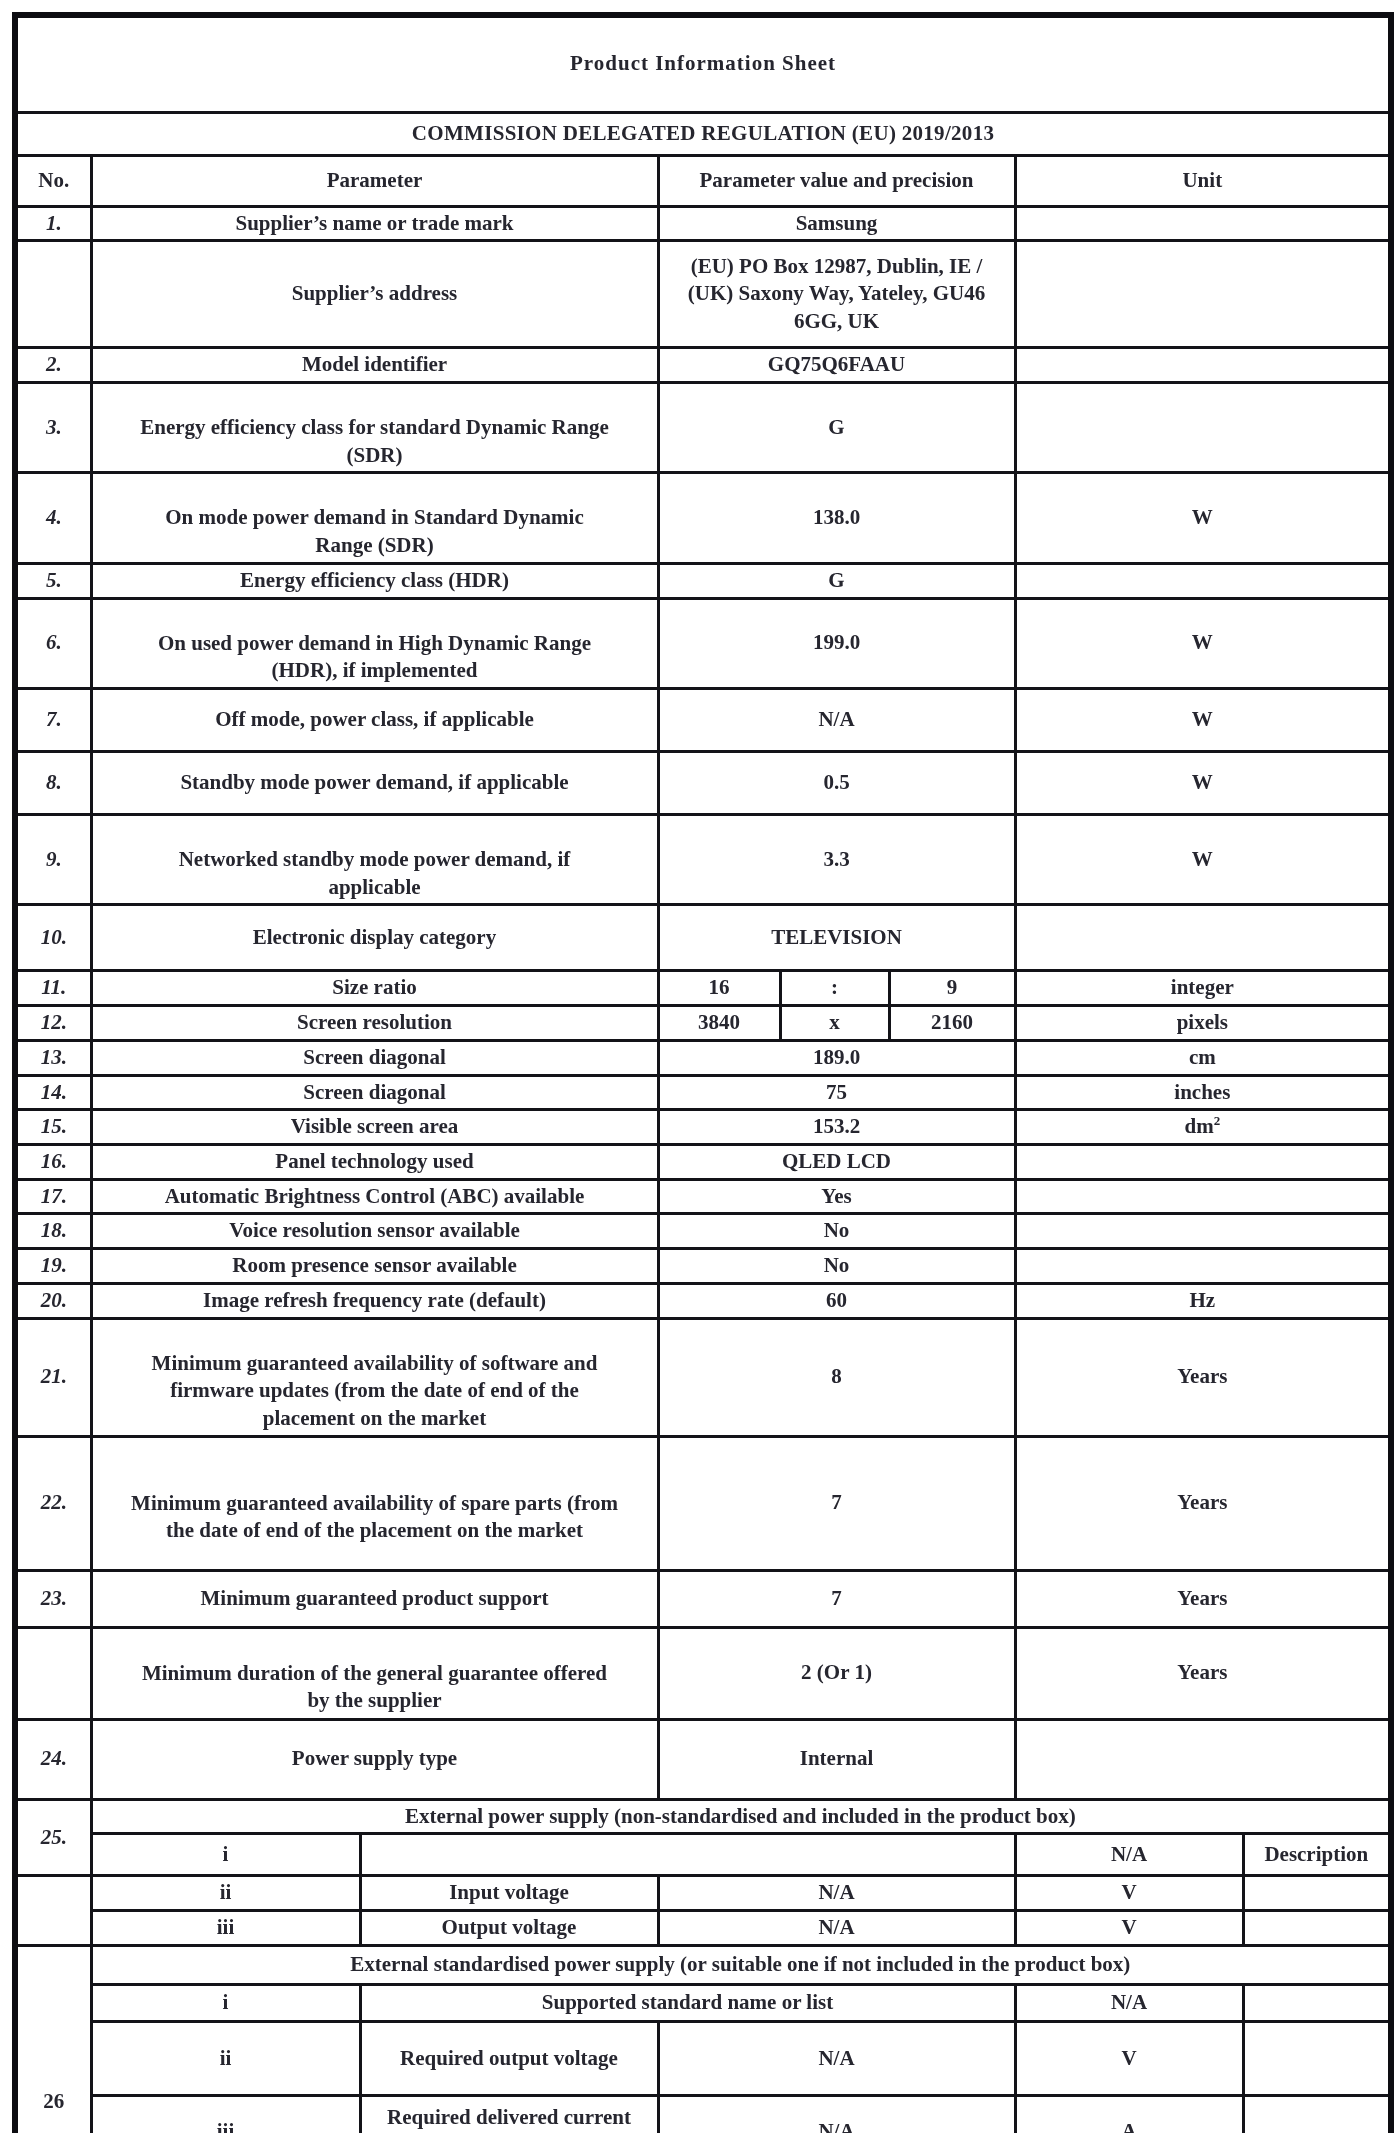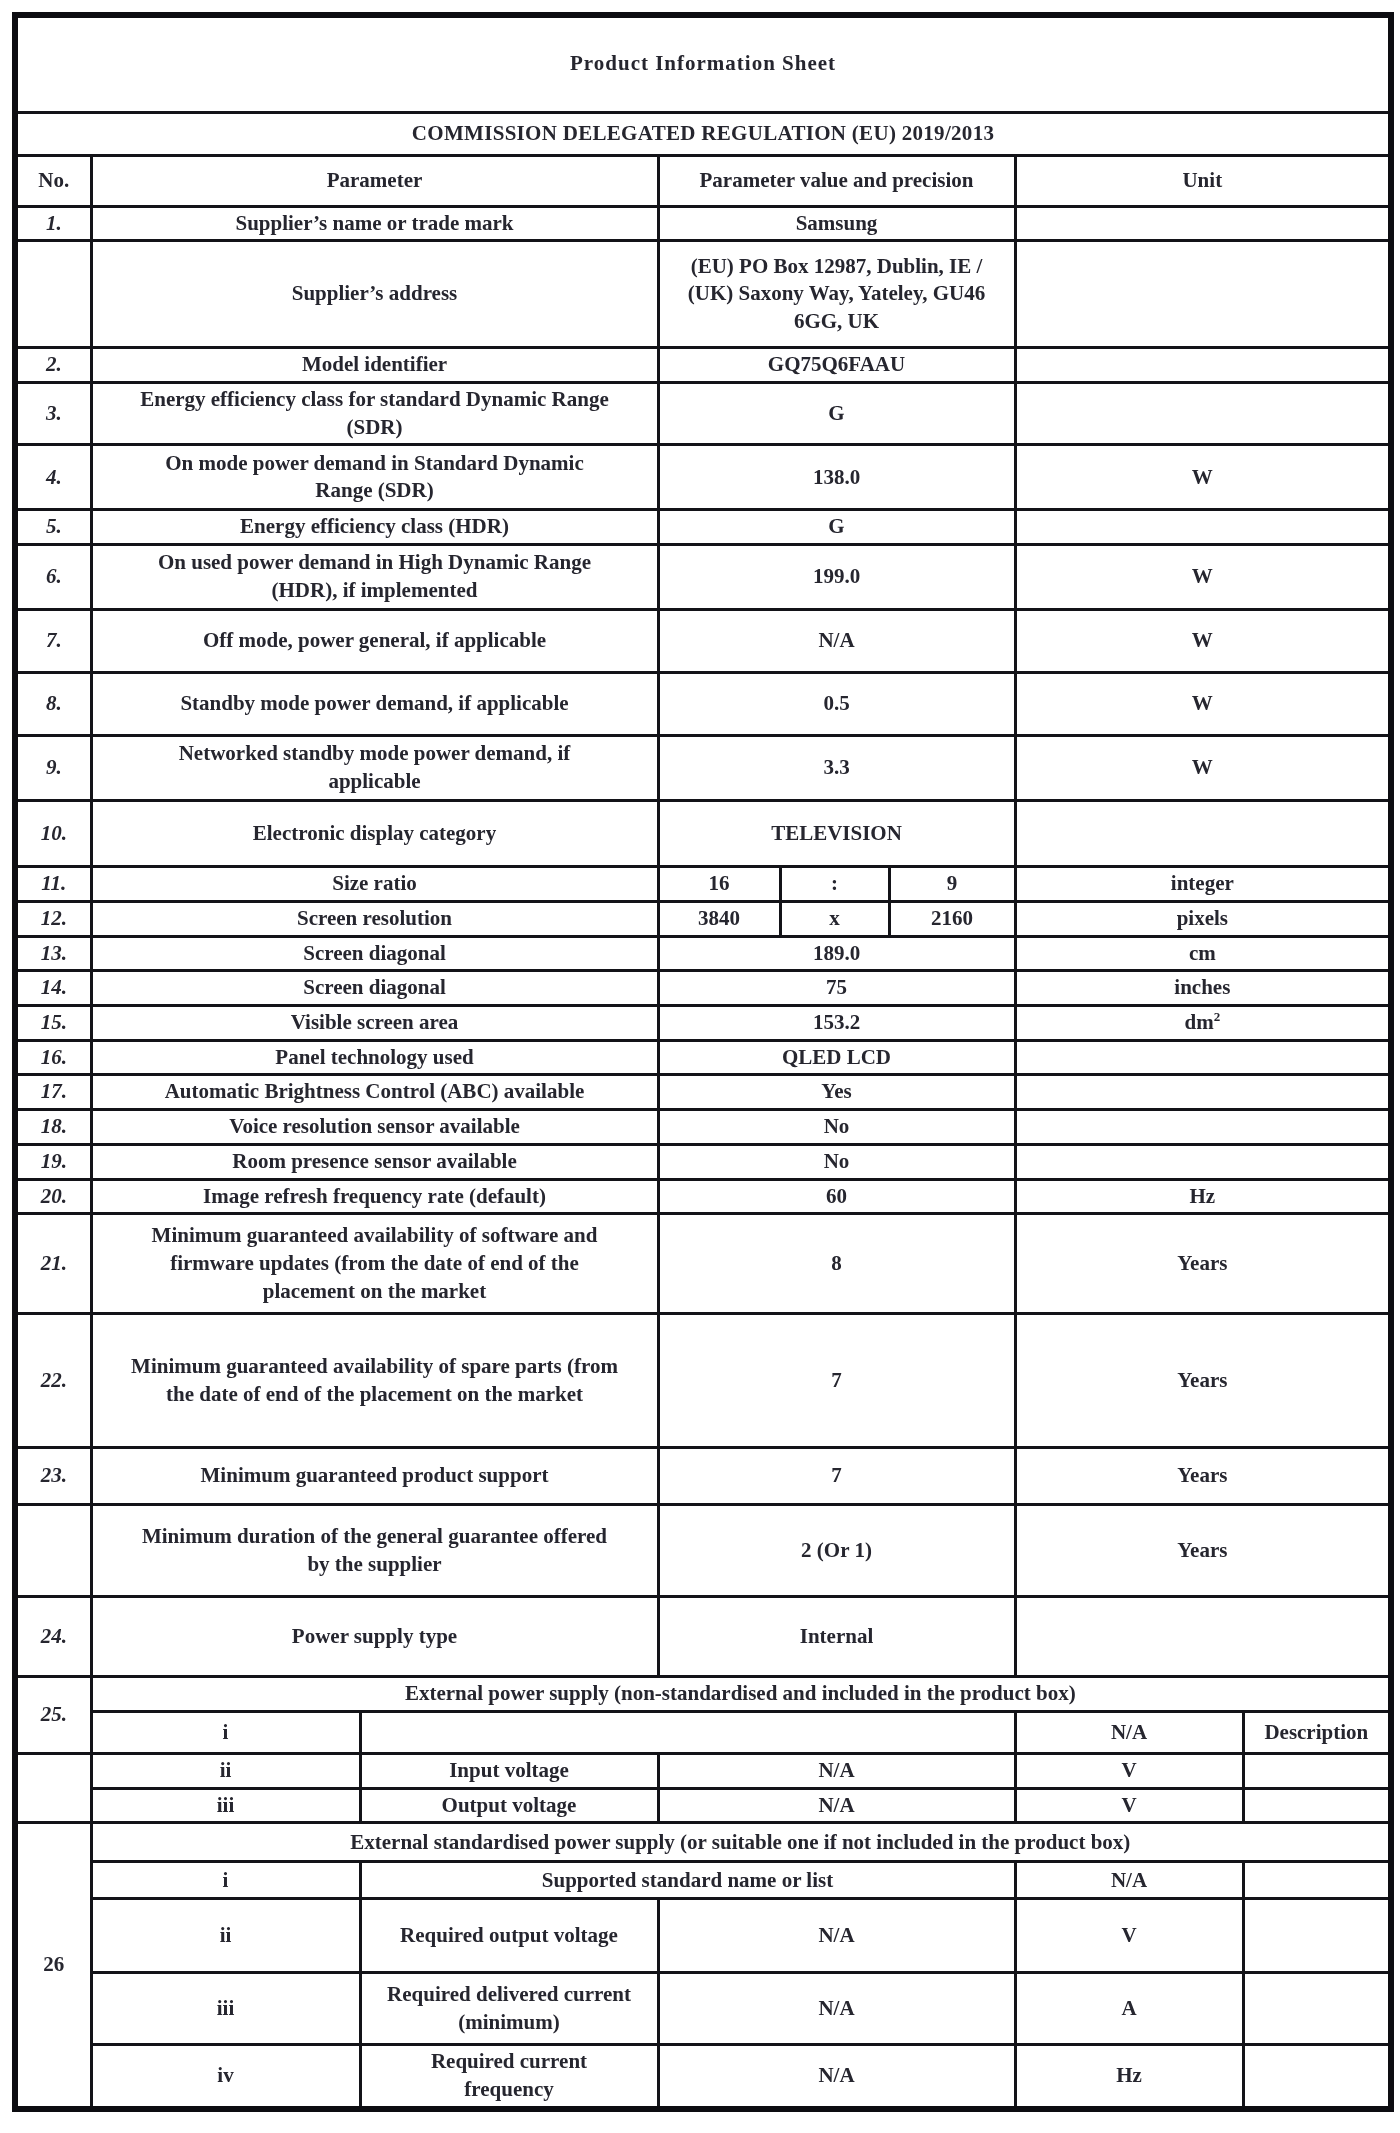--- a/index.html
+++ b/index.html
@@ -6,21 +6,21 @@
   body{width:1400px;height:2133px;position:relative;font-family:"Liberation Serif",serif;color:#26262f;}
   .sheet{position:absolute;left:12px;top:12px;}
   table.pis{border-collapse:collapse;table-layout:fixed;width:1376px;border:6px solid #0d0d11;}
   table.pis td{border:3px solid #131318;text-align:center;vertical-align:middle;
     font-weight:700;font-size:21px;line-height:1.32;padding:2px 8px;overflow:hidden;color:#26262f;}
   td.title-cell{font-size:52px;font-weight:400;color:#0b0b0e;letter-spacing:1px;}
   td.reg-cell{font-size:24px;letter-spacing:0.3px;color:#1e1e27;}
   td.colhead{font-size:20px;}
   td.no-cell{font-style:italic;}
   td.sub-idx{font-style:normal;}
-  .pw{display:inline-block;}
+  .pw{display:inline-block;margin-top:28px;}
   .w400{max-width:400px;text-align:center;}
   .w450{max-width:455px;}
   .w470{max-width:475px;}
   .w480{max-width:485px;}
   .w500{max-width:505px;}
   .w190{max-width:195px;}
   .addr{display:inline-block;max-width:330px;}
   sup{font-size:13px;line-height:0;}
 </style>
 </head>
@@ -98,21 +98,21 @@
 
   <tr style="height:65px">
     <td class="no-cell">6.</td>
     <td colspan="2"><span class="pw w450">On used power demand in High Dynamic Range (HDR), if implemented</span></td>
     <td colspan="3">199.0</td>
     <td colspan="2">W</td>
   </tr>
 
   <tr style="height:63px">
     <td class="no-cell">7.</td>
-    <td colspan="2">Off mode, power general, if applicable</td>
+    <td colspan="2">Off mode, power class, if applicable</td>
     <td colspan="3">N/A</td>
     <td colspan="2">W</td>
   </tr>
 
   <tr style="height:63px">
     <td class="no-cell">8.</td>
     <td colspan="2">Standby mode power demand, if applicable</td>
     <td colspan="3">0.5</td>
     <td colspan="2">W</td>
   </tr>

